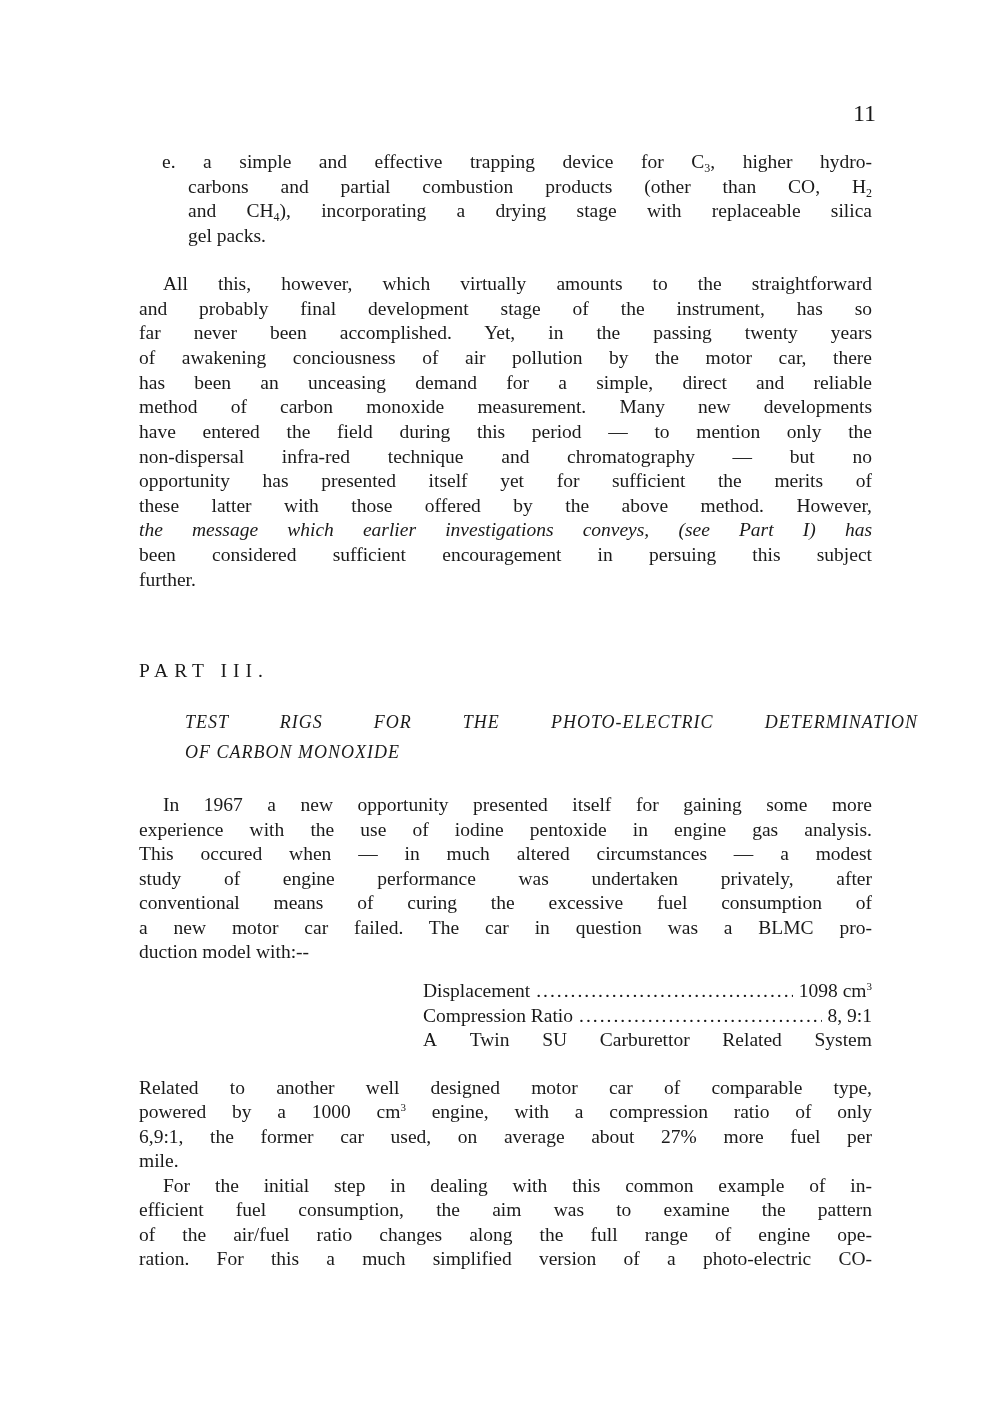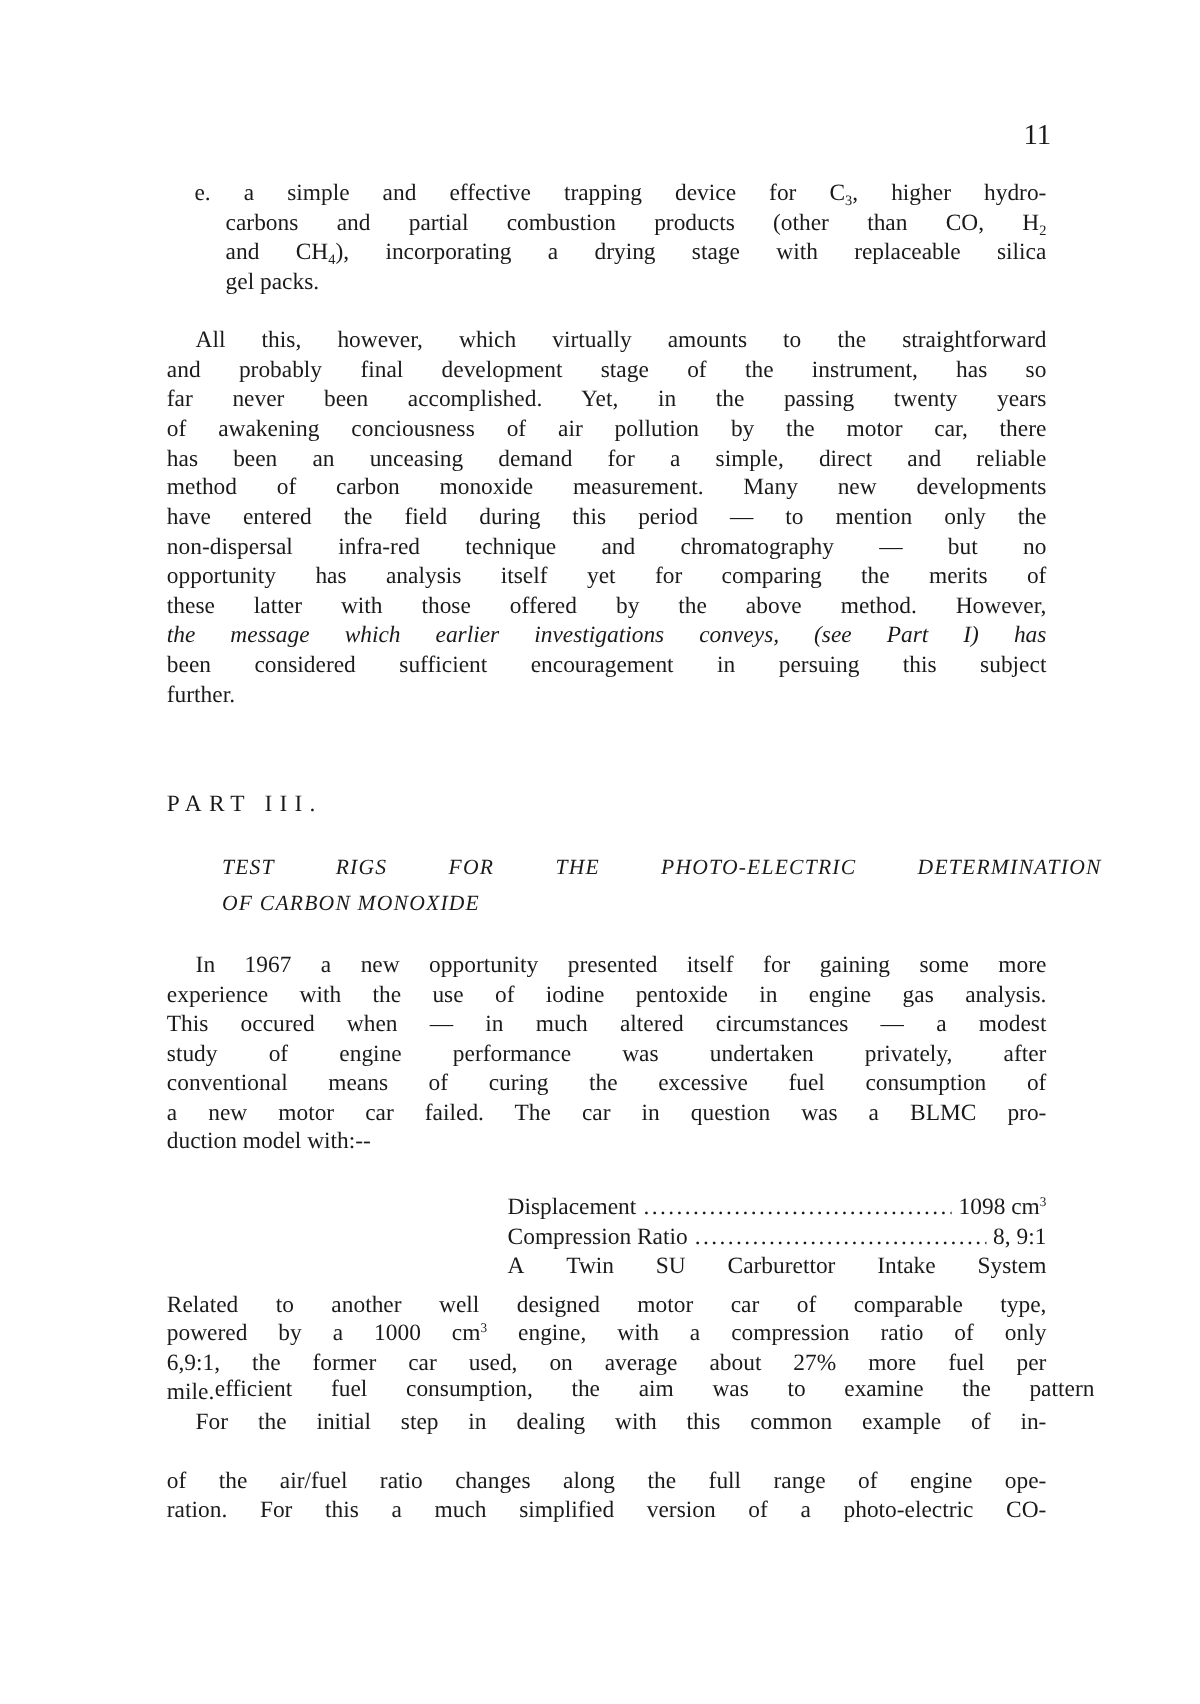--- a/index.html
+++ b/index.html
@@ -13,21 +13,21 @@
   .indent-item { left: 164px; width: 708px; }
   .para-indent { text-indent: 24px; }
   sub { font-size: 12px; vertical-align: -4px; line-height: 0; }
   sup { font-size: 11px; vertical-align: 7px; line-height: 0; }
   .part-heading { position: absolute; top: 660px; left: 139px; font-size: 19.5px; letter-spacing: 6px; }
   .title { position: absolute; left: 139px; width: 733px; font-style: italic; font-size: 18px;
            letter-spacing: 1px; margin-left: 46px; }
   .title.l1 { top: 712px; text-align: justify; text-align-last: justify; }
   .title.l2 { top: 742px; text-align: left; }
   .spec { position: absolute; left: 423px; width: 449px; font-size: 19.5px; line-height: 24.6px;
-          display: flex; align-items: center; white-space: nowrap; margin-top: 16px; }
+          display: flex; align-items: center; white-space: nowrap; }
   .spec .dots { flex: 1; overflow: hidden; margin: 0 6px; letter-spacing: 2px; }
   .spec .dots::before { content: "................................................................................"; }
   .spec.full { justify-content: space-between; }
   .spec.full span { display: inline-block; }
 </style>
 </head>
 <body>
 
 <div>
 
@@ -42,21 +42,21 @@
 
   <div>
     <div class="line para-indent" style="top:272px;">All this, however, which virtually amounts to the straightforward</div>
     <div class="line" style="top:297px;">and probably final development stage of the instrument, has so</div>
     <div class="line" style="top:321px;">far never been accomplished.  Yet, in the passing twenty years</div>
     <div class="line" style="top:346px;">of awakening conciousness of air pollution by the motor car, there</div>
     <div class="line" style="top:371px;">has been an unceasing demand for a simple, direct and reliable</div>
     <div class="line" style="top:395px;">method of carbon monoxide measurement.  Many new developments</div>
     <div class="line" style="top:420px;">have entered the field during this period — to mention only the</div>
     <div class="line" style="top:445px;">non-dispersal infra-red technique and chromatography — but no</div>
-    <div class="line" style="top:469px;">opportunity has analysis itself yet for comparing the merits of</div>
+    <div class="line" style="top:469px;">opportunity has presented itself yet for sufficient the merits of</div>
     <div class="line" style="top:494px;">these latter with those offered by the above method.  However,</div>
     <div class="line" style="top:518px;font-style:italic;">the message which earlier investigations conveys, (see Part I) has</div>
     <div class="line" style="top:543px;">been considered sufficient encouragement in persuing this subject</div>
     <div class="line last" style="top:568px;">further.</div>
   </div>
 
   <div class="part-heading">PART III.</div>
   <div class="title l1">TEST RIGS FOR THE PHOTO-ELECTRIC DETERMINATION</div>
   <div class="title l2">OF CARBON MONOXIDE</div>
 
@@ -79,32 +79,32 @@
     <div class="spec" style="top:1004px;">
       <span>Compression Ratio</span>
       <span class="dots"></span>
       <span>8, 9:1</span>
     </div>
     <div class="spec full" style="top:1028px;">
       <span>A</span>
       <span>Twin</span>
       <span>SU</span>
       <span>Carburettor</span>
-      <span>Intake</span>
+      <span>Related</span>
       <span>System</span>
     </div>
   </div>
 
   <div>
     <div class="line" style="top:1076px;">Related to another well designed motor car of comparable type,</div>
     <div class="line" style="top:1100px;"><span>powered by a 1000 cm</span><sup>3</sup><span> engine, with a compression ratio of only</span></div>
     <div class="line" style="top:1125px;">6,9:1, the former car used, on average about 27% more fuel per</div>
     <div class="line last" style="top:1149px;">mile.</div>
   </div>
 
   <div>
     <div class="line para-indent" style="top:1174px;">For the initial step in dealing with this common example of in-</div>
-    <div class="line" style="top:1146px;margin-left:40px;">efficient fuel consumption, the aim was to examine the pattern</div>
+    <div class="line" style="top:1198px;">efficient fuel consumption, the aim was to examine the pattern</div>
     <div class="line" style="top:1223px;">of the air/fuel ratio changes along the full range of engine ope-</div>
     <div class="line" style="top:1247px;">ration.  For this a much simplified version of a photo-electric CO-</div>
   </div>
 
 </div>
 
 </body></html>

